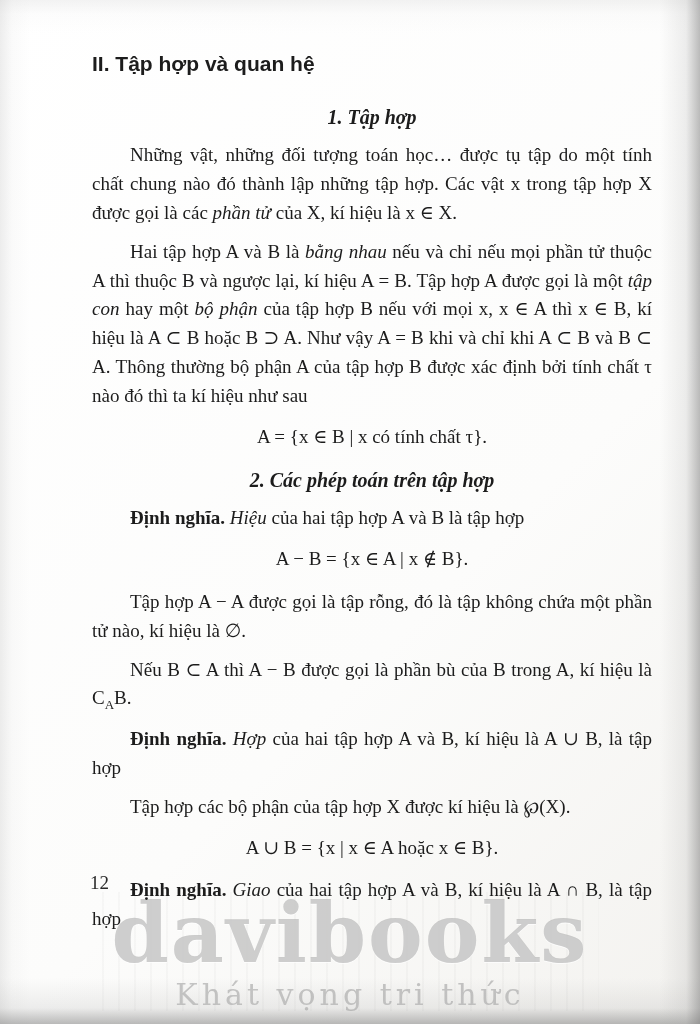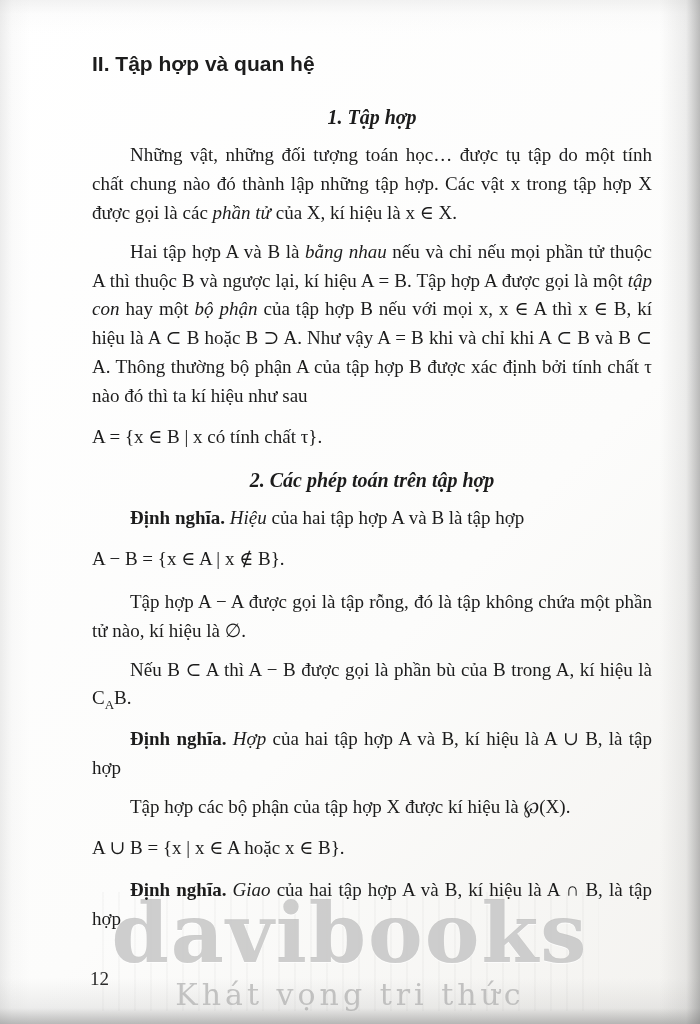--- a/index.html
+++ b/index.html
@@ -51,29 +51,29 @@
     font-size: 19px;
     line-height: 1.52;
     text-align: justify;
     text-indent: 38px;
     margin: 0 0 10px 0;
   }
   .para b { font-style: normal; font-weight: bold; }
   .formula {
     font-size: 19px;
     line-height: 1.5;
-    text-align: left;
+    text-align: center;
     text-indent: 0;
     margin: 12px 0 14px 0;
   }
   sub { font-size: 13px; }
   .pagenum {
     position: absolute;
     left: 90px;
-    top: 968px;
+    top: 872px;
     z-index: 2;
     font-size: 19px;
     color: #2a2a2a;
   }
   .watermark {
     position: absolute;
     left: 50%;
     top: 892px;
     transform: translateX(-50%);
     z-index: 0;

